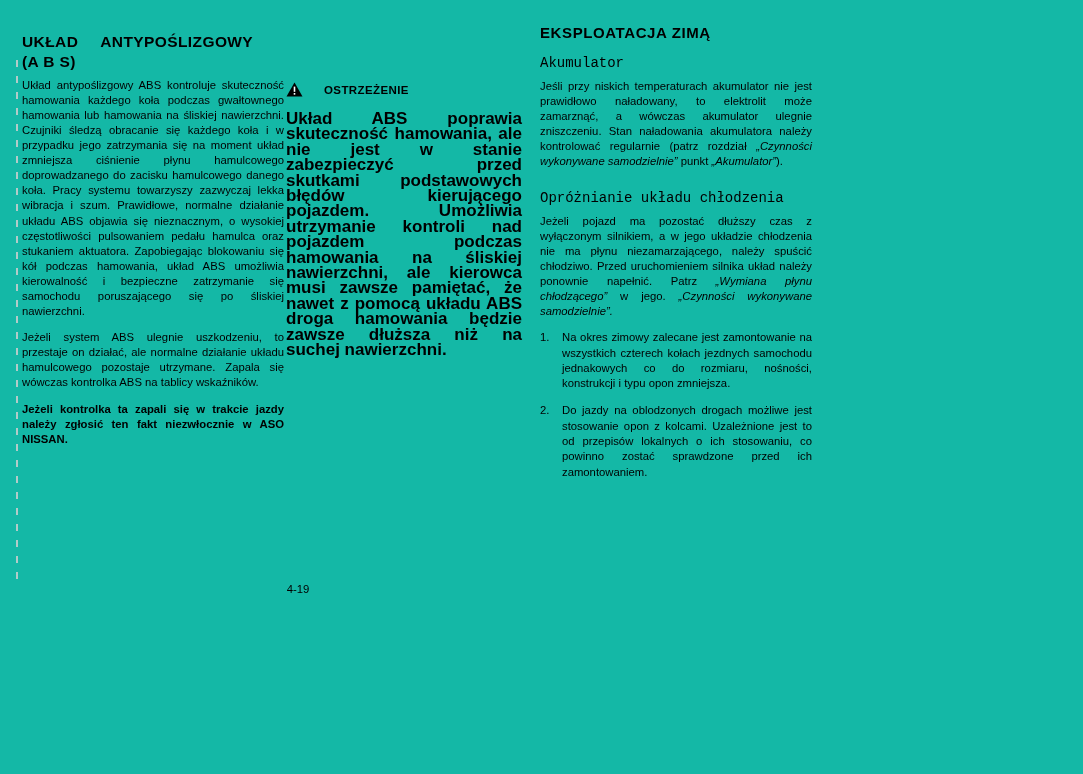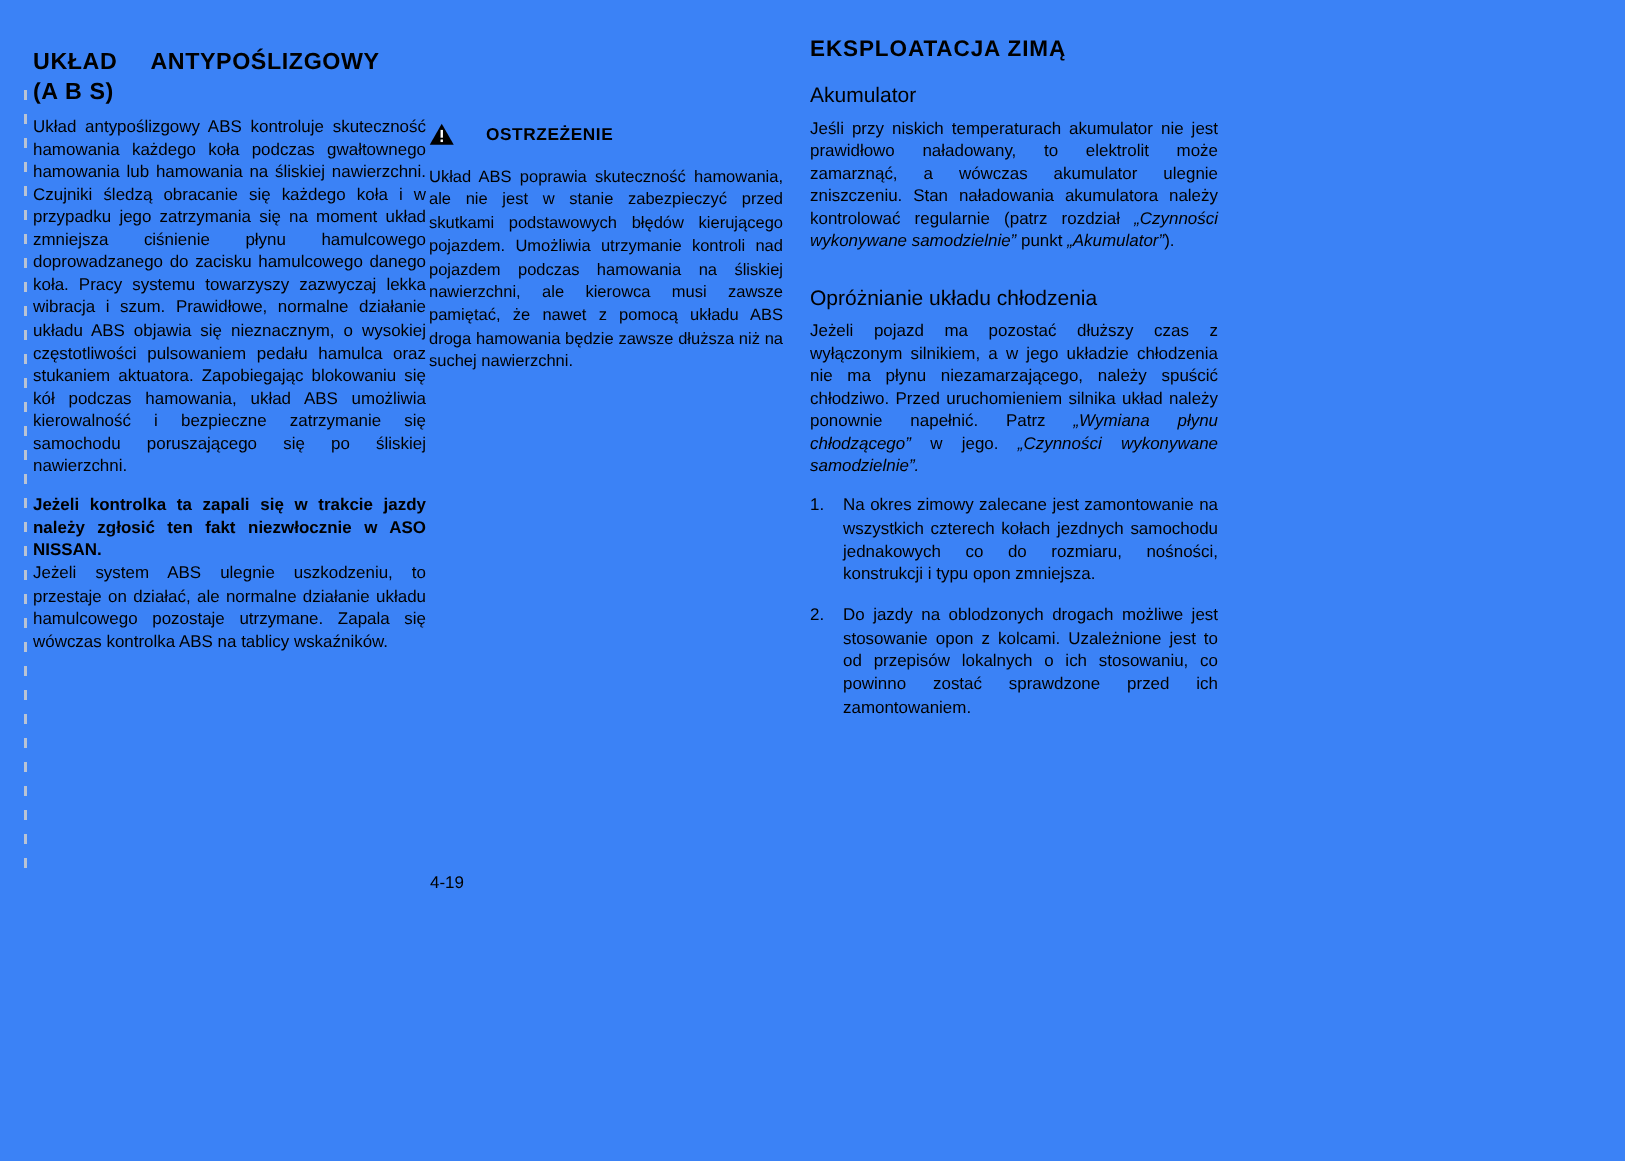--- a/index.html
+++ b/index.html
@@ -12,21 +12,21 @@
     height: 774px;
     font-family: "Liberation Sans", sans-serif;
     color: #000000;
     position: relative;
     overflow: hidden;
   }
   .page {
     position: relative;
     width: 1083px;
     height: 774px;
-    background: #3b82f6;
+    background: #14b8a6;
   }
 
   
   .col-left {
     position: absolute;
     left: 22px;
     top: 32px;
     width: 262px;
   }
   .col-left-b {
@@ -57,21 +57,21 @@
     font-weight: bold;
     letter-spacing: 0.6px;
     margin: 0 0 14px 0;
     font-family: "Liberation Sans", sans-serif;
   }
 
   h3.sub-title {
     font-size: 14px;
     font-weight: normal;
     margin: 12px 0 8px 0;
-    font-family: Liberation Sans, sans-serif;
+    font-family: Liberation Mono, monospace;
   }
   h3.sub-title.spaced { margin-top: 20px; }
 
   p.body {
     font-size: 11.3px;
     line-height: 15.1px;
     margin: 0 0 11px 0;
     text-align: justify;
     font-family: "Liberation Sans", sans-serif;
   }
@@ -94,23 +94,23 @@
     height: 15px;
     position: relative;
     flex: none;
   }
   .warn-label {
     font-size: 11.5px;
     font-weight: bold;
     letter-spacing: 0.4px;
   }
   .warn-body {
-    font-size: 11px;
+    font-size: 17px;
     line-height: 15.4px;
-    font-weight: normal;
+    font-weight: bold;
     text-align: justify;
     margin: 0;
   }
 
   
   ol.num-list {
     margin: 4px 0 0 0;
     padding: 0;
     list-style: none;
   }
@@ -160,22 +160,22 @@
 
   <div class="scan-edge"></div>
 
   <div class="col-left">
     <h1 class="main-title">
       <span>UKŁAD</span><span class="sp"></span><span>ANTYPOŚLIZGOWY</span><br>
       <span>(A B S)</span>
     </h1>
 
     <p class="body">Układ antypoślizgowy ABS kontroluje skuteczność hamowania każdego koła podczas gwałtownego hamowania lub hamowania na śliskiej nawierzchni. Czujniki śledzą obracanie się każdego koła i w przypadku jego zatrzymania się na moment układ zmniejsza ciśnienie płynu hamulcowego doprowadzanego do zacisku hamulcowego danego koła. Pracy systemu towarzyszy zazwyczaj lekka wibracja i szum. Prawidłowe, normalne działanie układu ABS objawia się nieznacznym, o wysokiej częstotliwości pulsowaniem pedału hamulca oraz stukaniem aktuatora. Zapobiegając blokowaniu się kół podczas hamowania, układ ABS umożliwia kierowalność i bezpieczne zatrzymanie się samochodu poruszającego się po śliskiej nawierzchni.</p>
+    <p class="body">Jeżeli system ABS ulegnie uszkodzeniu, to przestaje on działać, ale normalne działanie układu hamulcowego pozostaje utrzymane. Zapala się wówczas kontrolka ABS na tablicy wskaźników.</p>
     <p class="body bold last">Jeżeli kontrolka ta zapali się w trakcie jazdy należy zgłosić ten fakt niezwłocznie w ASO NISSAN.</p>
-    <p class="body">Jeżeli system ABS ulegnie uszkodzeniu, to przestaje on działać, ale normalne działanie układu hamulcowego pozostaje utrzymane. Zapala się wówczas kontrolka ABS na tablicy wskaźników.</p>
   </div>
 
   <div class="col-left-b">
     <div class="warn-head">
       <span class="warn-icon">
         <svg width="17" height="15" viewBox="0 0 17 15" xmlns="http://www.w3.org/2000/svg">
           <polygon points="8.5,0.5 16.5,14.5 0.5,14.5" fill="#000000"></polygon>
           <rect x="7.7" y="4.6" width="1.6" height="5.2" fill="#ffffff"></rect>
           <rect x="7.7" y="11" width="1.6" height="1.7" fill="#ffffff"></rect>
         </svg>

